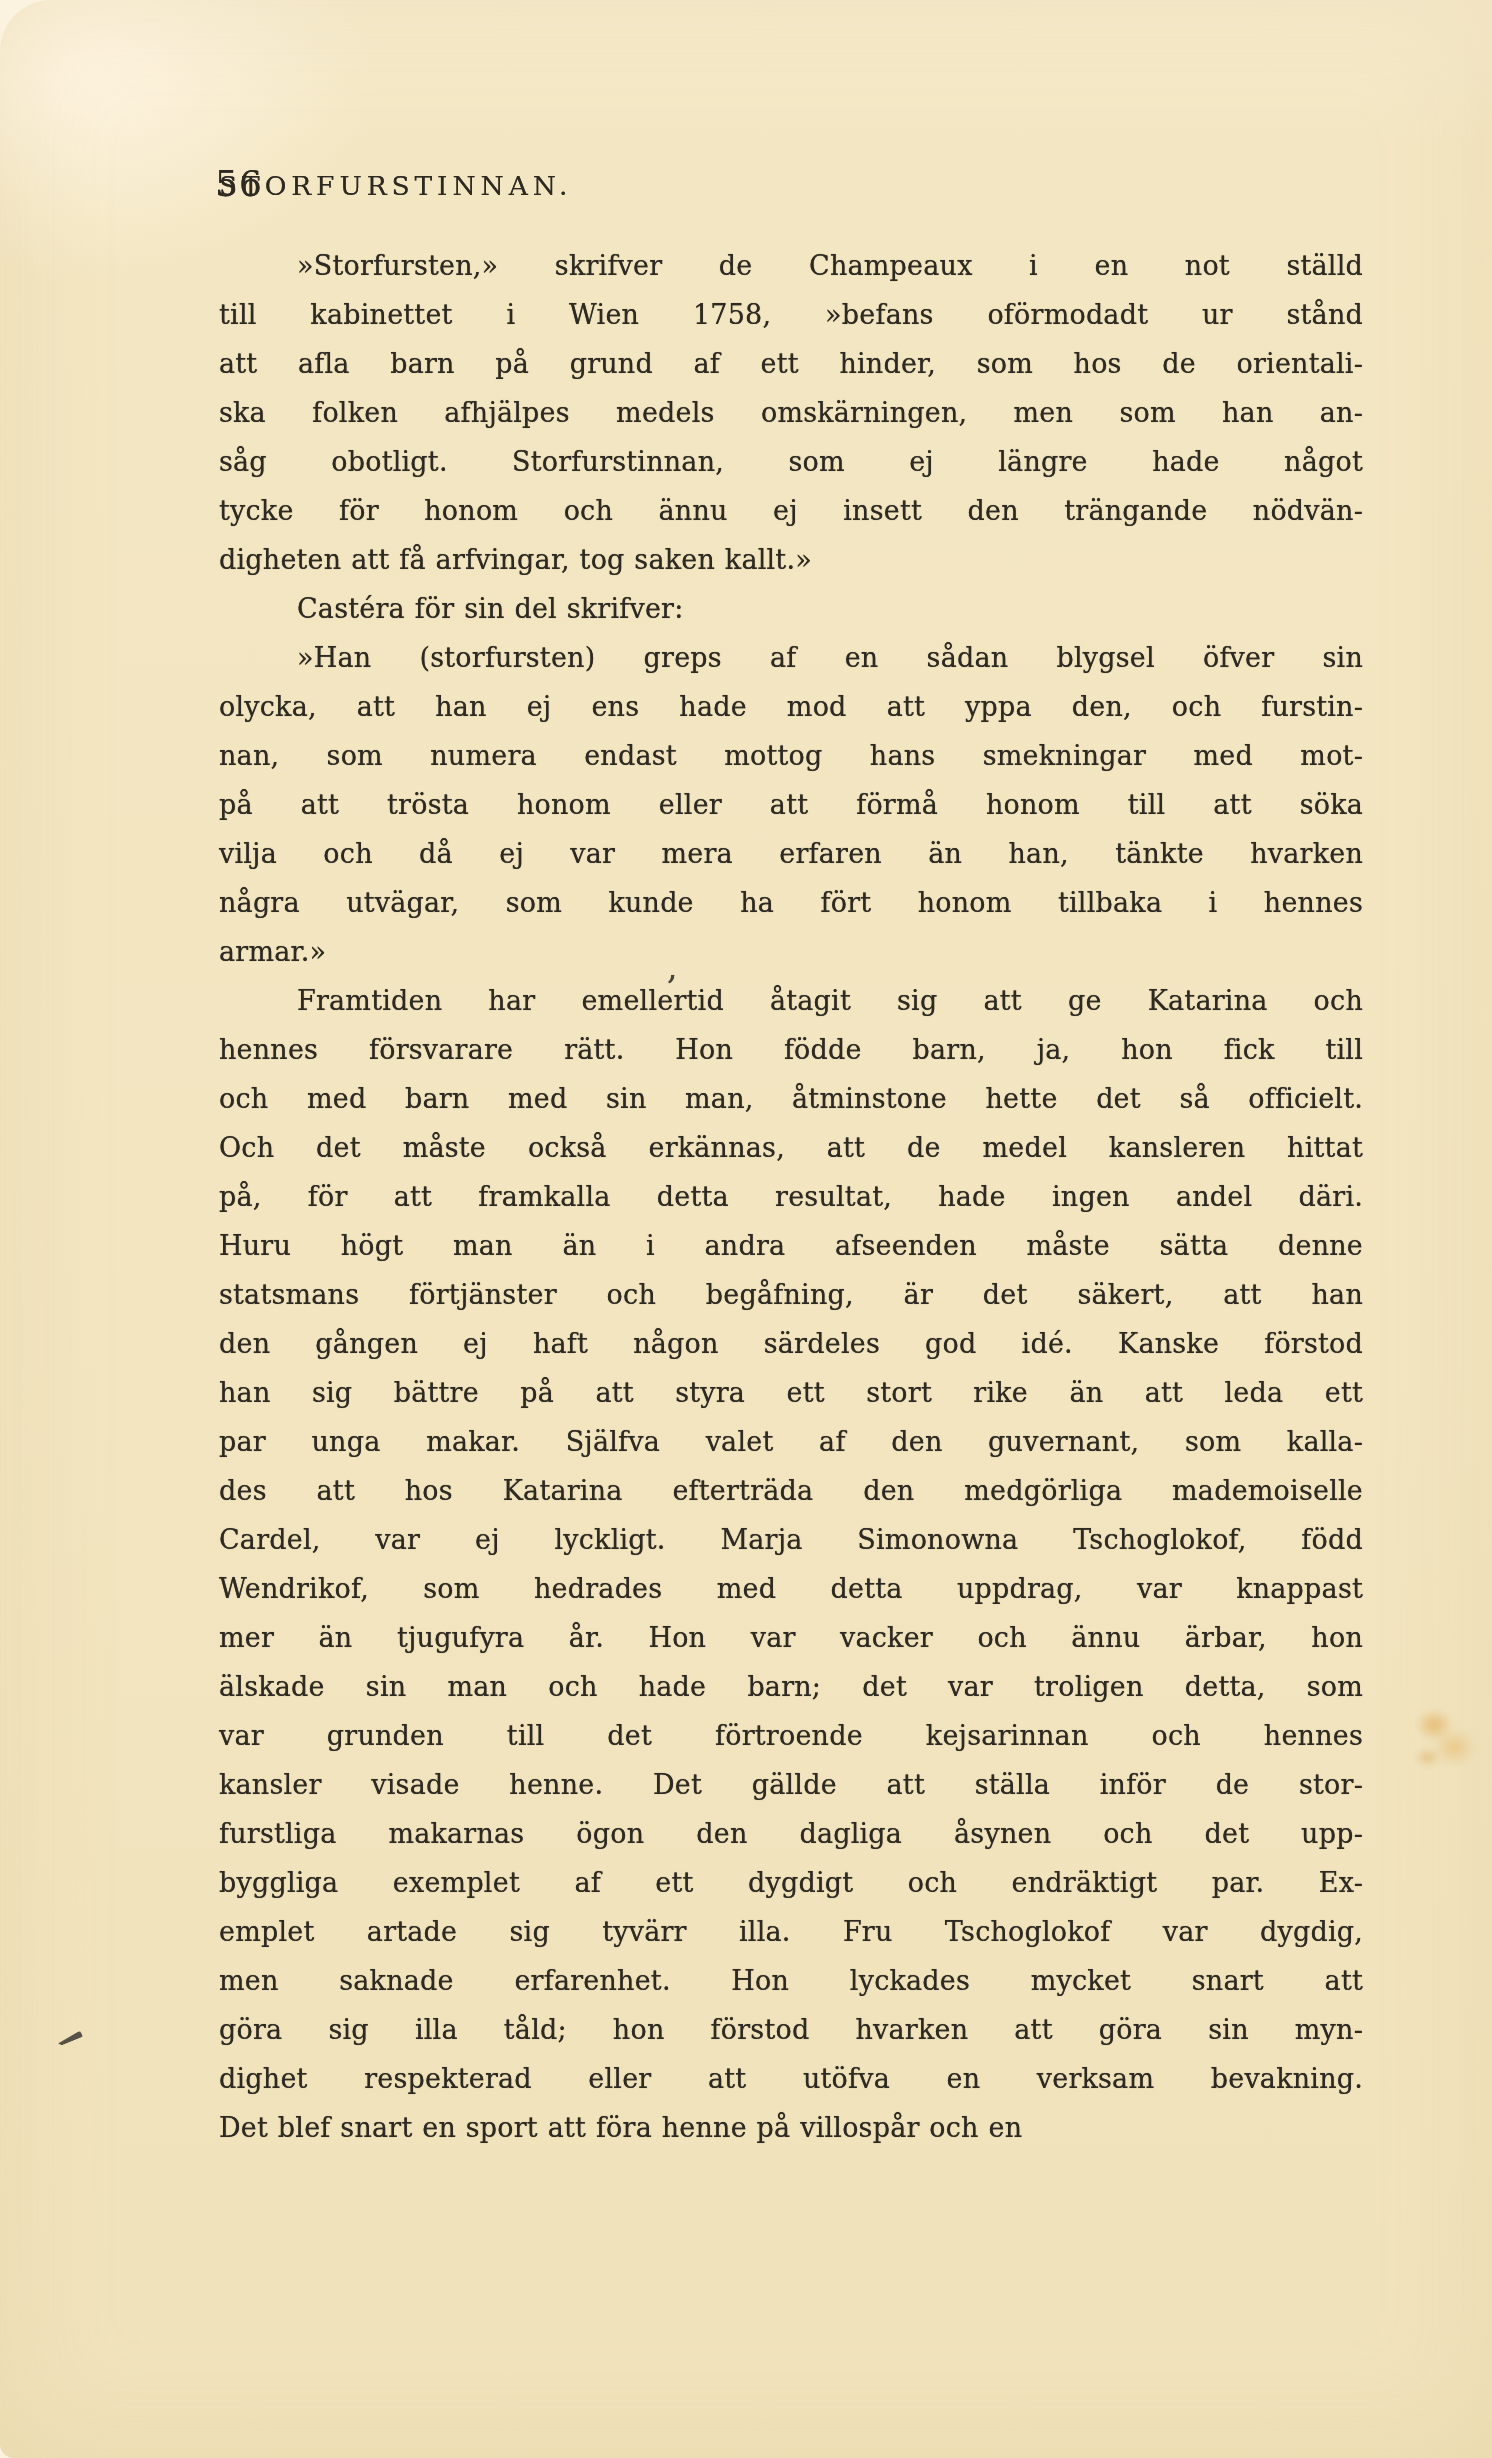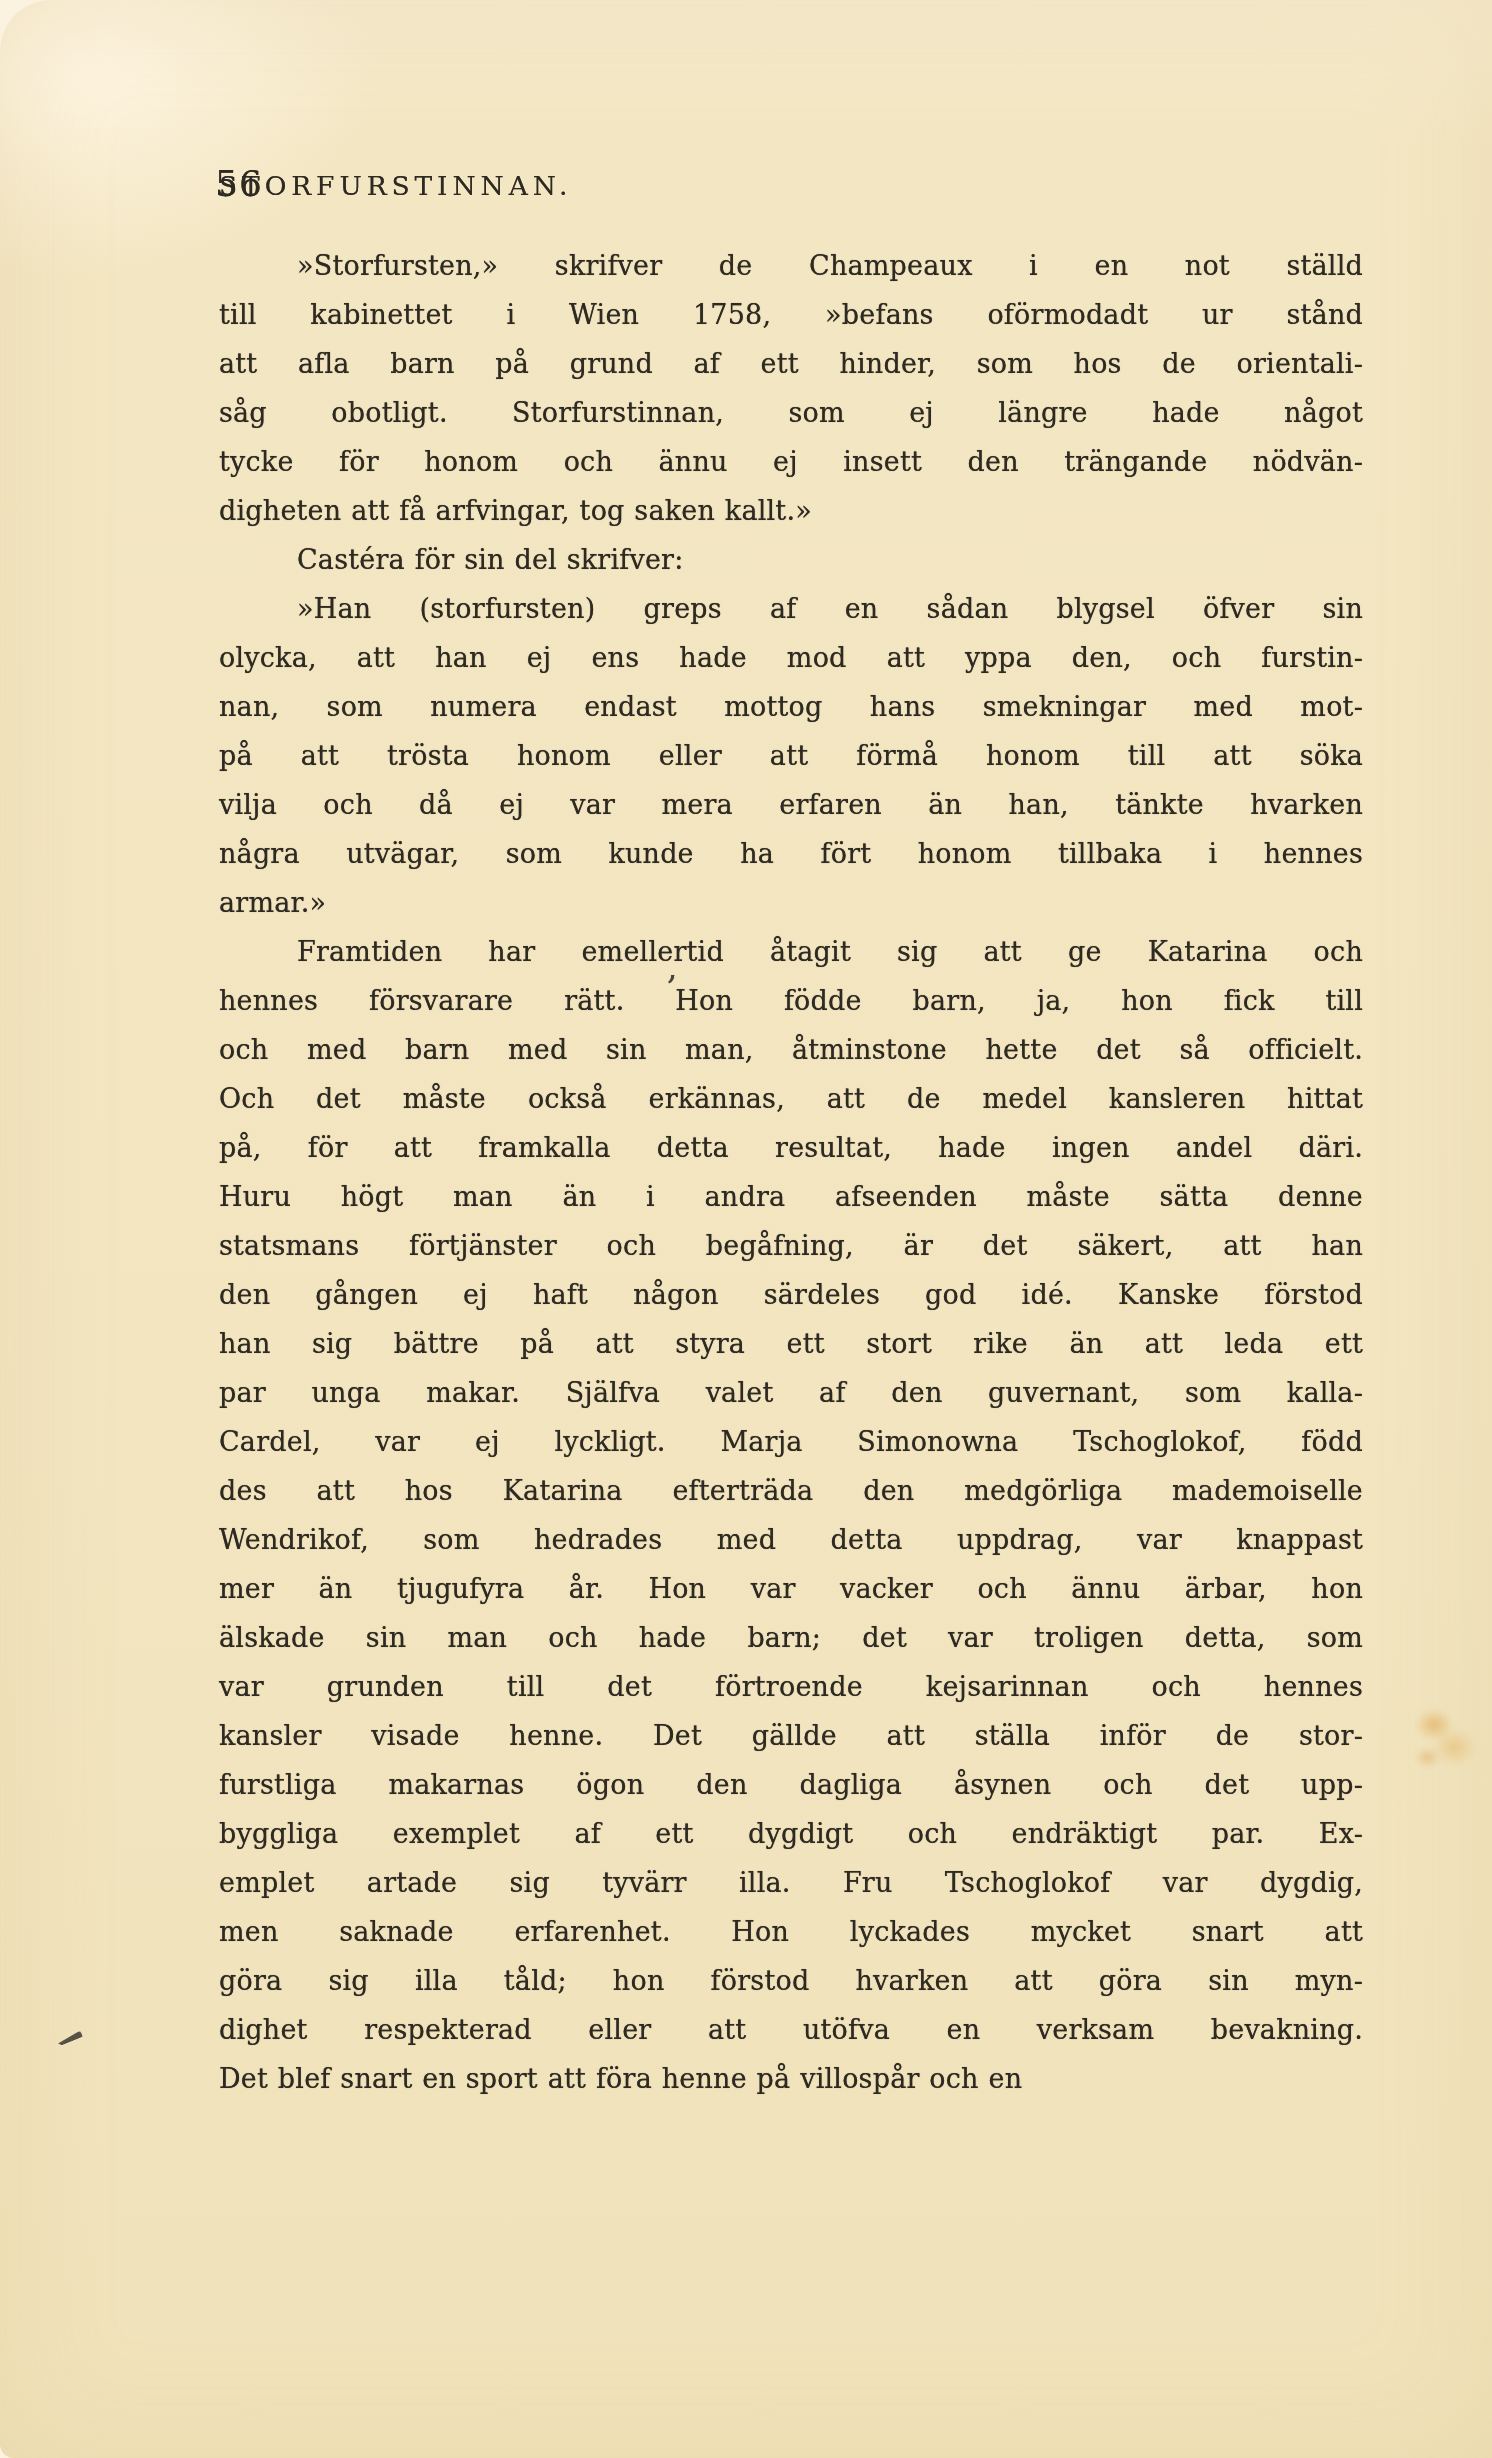--- a/index.html
+++ b/index.html
@@ -85,20 +85,21 @@
 
   <div class="header-row">
     <span class="page-number">56</span>
     <span class="running-header">STORFURSTINNAN.</span>
   </div>
 
   <div class="text-block">
       <div class="line indent">»Storfursten,» skrifver de Champeaux i en not ställd</div>
       <div class="line">till kabinettet i Wien 1758, »befans oförmodadt ur stånd</div>
       <div class="line">att afla barn på grund af ett hinder, som hos de orientali-</div>
+      <div class="line">ska folken afhjälpes medels omskärningen, men som han an-</div>
       <div class="line">såg obotligt.  Storfurstinnan, som ej längre hade något</div>
       <div class="line">tycke för honom och ännu ej insett den trängande nödvän-</div>
       <div class="line last">digheten att få arfvingar, tog saken kallt.»</div>
       <div class="line indent last">Castéra för sin del skrifver:</div>
       <div class="line indent">»Han (storfursten) greps af en sådan blygsel öfver sin</div>
       <div class="line">olycka, att han ej ens hade mod att yppa den, och furstin-</div>
       <div class="line">nan, som numera endast mottog hans smekningar med mot-</div>
       <div class="line">på att trösta honom eller att förmå honom till att söka</div>
       <div class="line">vilja och då ej var mera erfaren än han, tänkte hvarken</div>
       <div class="line">några utvägar, som kunde ha fört honom tillbaka i hennes</div>
@@ -106,22 +107,22 @@
       <div class="line indent">Framtiden har emellertid åtagit sig att ge Katarina och</div>
       <div class="line">hennes försvarare rätt.  Hon födde barn, ja, hon fick till</div>
       <div class="line">och med barn med sin man, åtminstone hette det så officielt.</div>
       <div class="line">Och det måste också erkännas, att de medel kansleren hittat</div>
       <div class="line">på, för att framkalla detta resultat, hade ingen andel däri.</div>
       <div class="line">Huru högt man än i andra afseenden måste sätta denne</div>
       <div class="line">statsmans förtjänster och begåfning, är det säkert, att han</div>
       <div class="line">den gången ej haft någon särdeles god idé.  Kanske förstod</div>
       <div class="line">han sig bättre på att styra ett stort rike än att leda ett</div>
       <div class="line">par unga makar.  Själfva valet af den guvernant, som kalla-</div>
+      <div class="line">des att hos Katarina efterträda den medgörliga mademoiselle</div>
       <div class="line">Cardel, var ej lyckligt.  Marja Simonowna Tschoglokof, född</div>
-      <div class="line">des att hos Katarina efterträda den medgörliga mademoiselle</div>
       <div class="line">Wendrikof, som hedrades med detta uppdrag, var knappast</div>
       <div class="line">mer än tjugufyra år.  Hon var vacker och ännu ärbar, hon</div>
       <div class="line">älskade sin man och hade barn; det var troligen detta, som</div>
       <div class="line">var grunden till det förtroende kejsarinnan och hennes</div>
       <div class="line">kansler visade henne.  Det gällde att ställa inför de stor-</div>
       <div class="line">furstliga makarnas ögon den dagliga åsynen och det upp-</div>
       <div class="line">byggliga exemplet af ett dygdigt och endräktigt par.  Ex-</div>
       <div class="line">emplet artade sig tyvärr illa.  Fru Tschoglokof var dygdig,</div>
       <div class="line">men saknade erfarenhet.  Hon lyckades mycket snart att</div>
       <div class="line">göra sig illa tåld; hon förstod hvarken att göra sin myn-</div>

